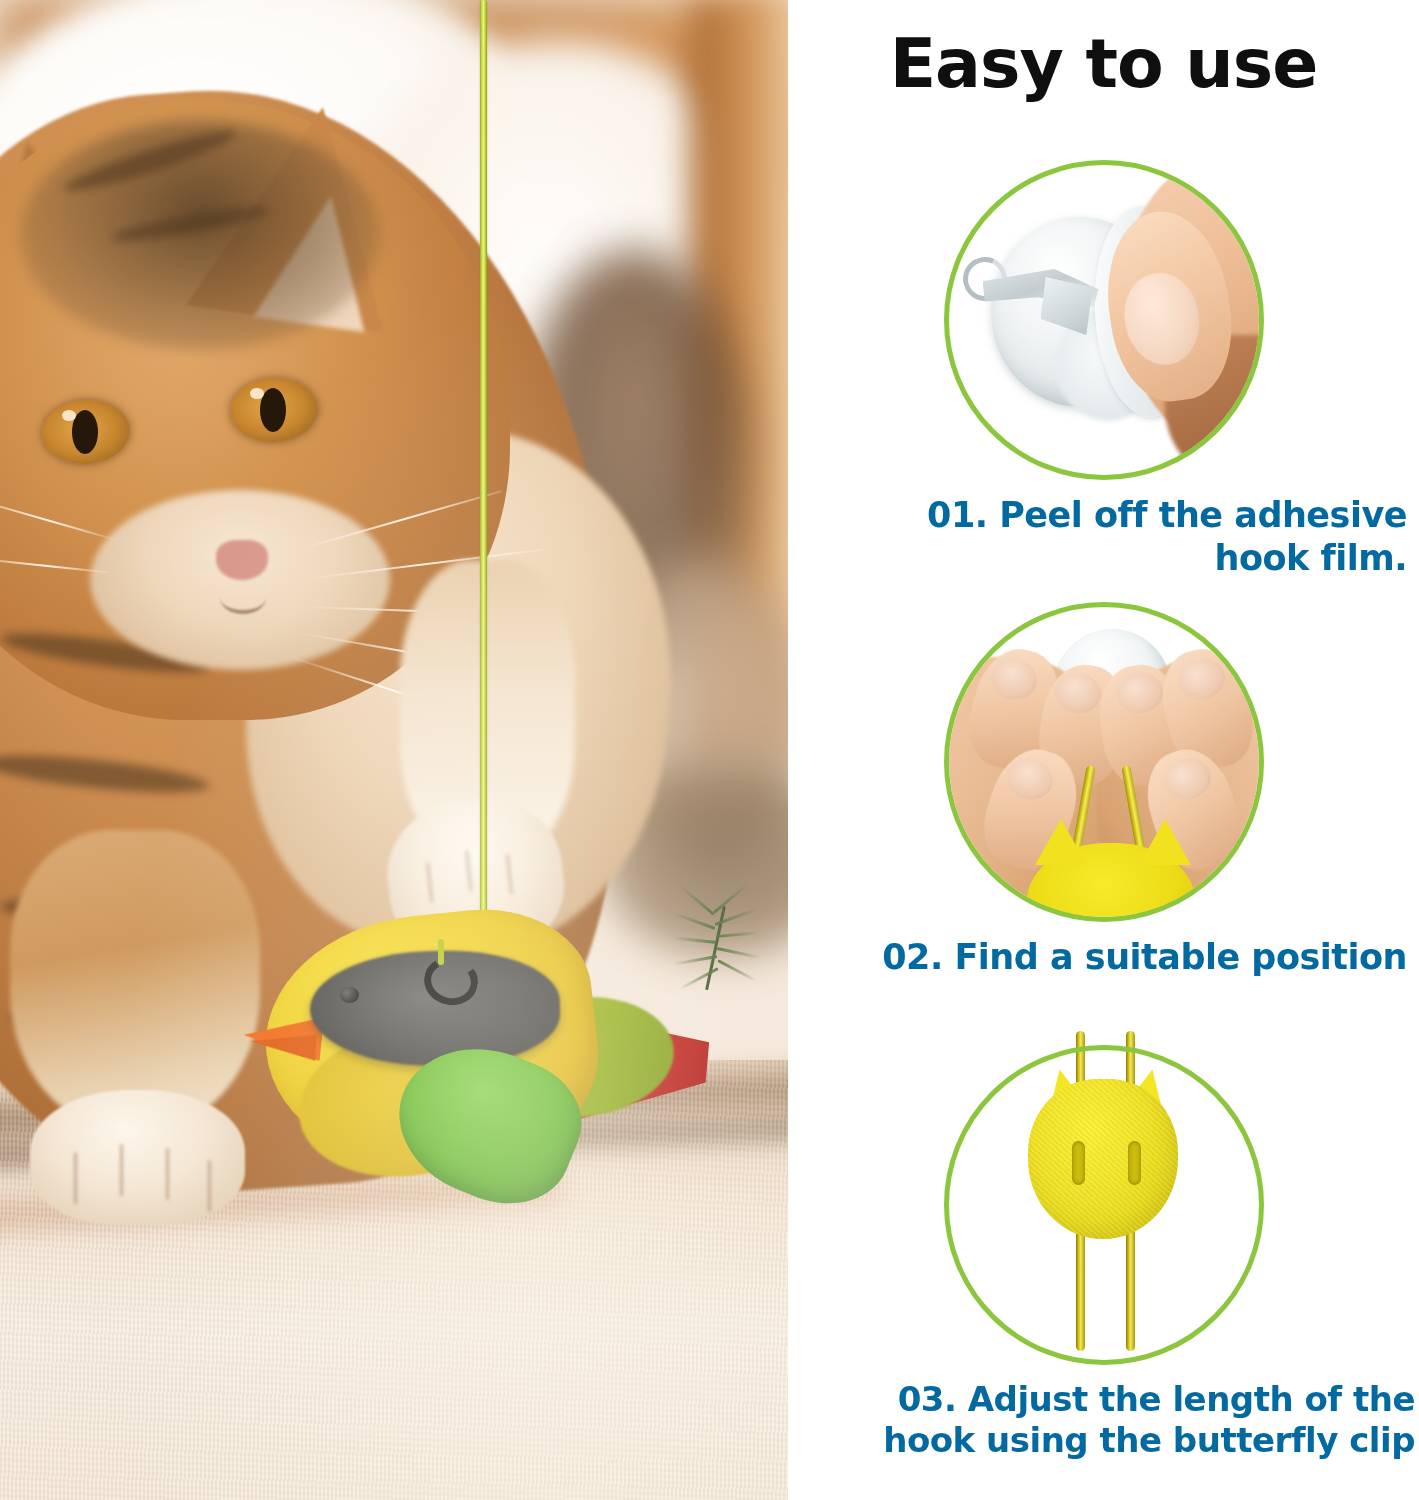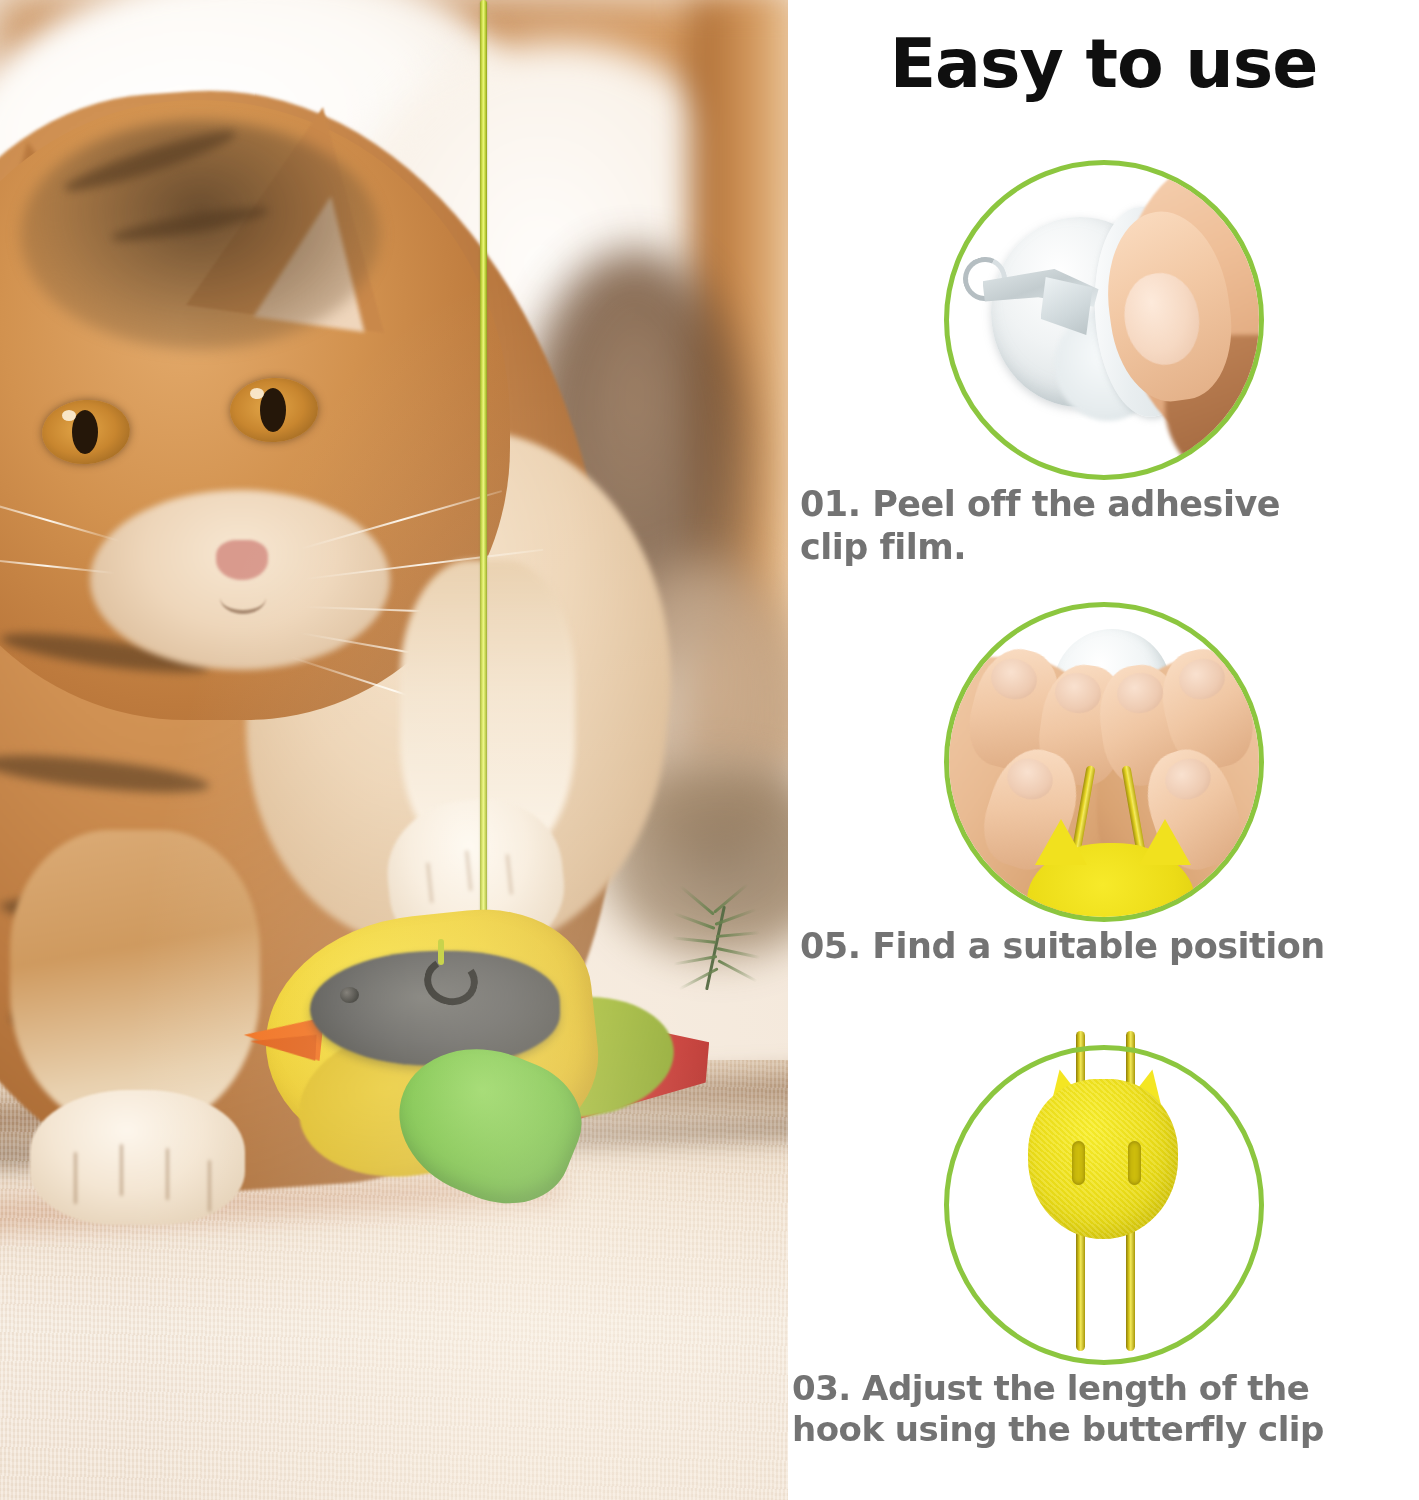--- a/index.html
+++ b/index.html
@@ -156,22 +156,22 @@
   .right-panel{position:absolute;left:788px;top:0;width:631px;height:1500px;background:#fff;}
 
   .headline{position:absolute;left:0;top:30px;width:631px;text-align:center;
     font-family:"DejaVu Sans",sans-serif;font-weight:bold;font-size:68px;letter-spacing:-1px;color:#0f0f0f;line-height:1;}
 
   .step{position:absolute;width:631px;}
   .circle-wrap{position:relative;width:320px;height:320px;margin:0 auto;}
   .ring{position:absolute;inset:0;border:5px solid #8cc63f;border-radius:50%;box-sizing:border-box;}
   .ring-clip{position:absolute;inset:5px;border-radius:50%;overflow:hidden;}
 
-  .caption{margin-top:3px;text-align:left;font-family:"DejaVu Sans",sans-serif;font-weight:bold;
-    font-size:35px;line-height:1.22;color:#737373;letter-spacing:-0.5px;padding:0 12px;}
+  .caption{margin-top:14px;text-align:right;font-family:"DejaVu Sans",sans-serif;font-weight:bold;
+    font-size:35px;line-height:1.22;color:#0369a1;letter-spacing:-0.5px;padding:0 12px;}
   .caption.wide{padding:0 4px;font-size:34px;}
 
   
   .s1-suction{position:absolute;left:42px;top:52px;width:178px;height:190px;border-radius:50%;
     background:radial-gradient(ellipse at 38% 30%,#ffffff 0%,#f0f3f4 38%,#dde3e5 70%,#c8d1d4 100%);
     box-shadow:inset -8px -10px 18px rgba(150,165,170,.4),0 3px 8px rgba(140,150,155,.35);}
   .s1-suction-in{position:absolute;left:64px;top:92px;width:106px;height:112px;border-radius:50%;
     background:radial-gradient(ellipse at 45% 40%,#f7fafb 0%,#e6ecee 60%,#d3dcdf 100%);filter:blur(2px);}
   .s1-film{position:absolute;left:146px;top:42px;width:100px;height:210px;border-radius:52% 48% 50% 50%;
     background:linear-gradient(100deg,rgba(255,255,255,.95) 0%,#e9eef0 45%,#d9e1e3 100%);
@@ -352,21 +352,21 @@
           <div class="s1-clip"></div>
           <div class="s1-clip2"></div>
           <div class="s1-hand"></div>
           <div class="s1-hand2"></div>
           <div class="s1-thumb"></div>
           <div class="s1-nail"></div>
         </div>
       </div>
       <div class="caption">
         <div>01. Peel off the adhesive</div>
-        <div>clip film.</div>
+        <div>hook film.</div>
       </div>
     </div>
 
     <div class="step" style="left:0;top:602px;">
       <div class="circle-wrap">
         <div class="ring"></div>
         <div class="ring-clip">
           <div class="s2-suction"></div>
           <div class="s2-hookwire"></div>
           <div class="s2-hook"></div>
@@ -387,21 +387,21 @@
           <div class="s2-nail" style="left:216px;top:152px;transform:rotate(-18deg);"></div>
 
           <div class="s2-cord" style="left:128px;top:158px;height:112px;transform:rotate(10deg);"></div>
           <div class="s2-cord" style="left:182px;top:158px;height:112px;transform:rotate(-10deg);"></div>
           <div class="s2-felt"></div>
           <div class="s2-ear" style="left:86px;top:212px;"></div>
           <div class="s2-ear" style="left:190px;top:212px;"></div>
         </div>
       </div>
       <div class="caption">
-        <div>05. Find a suitable position</div>
+        <div>02. Find a suitable position</div>
       </div>
     </div>
 
     <div class="step" style="left:0;top:1045px;">
       <div class="circle-wrap">
         <div class="s3-cord" style="left:132px;top:-14px;height:320px;"></div>
         <div class="s3-cord" style="left:182px;top:-14px;height:320px;"></div>
         <div class="ring"></div>
         <div class="s3-ear" style="left:96px;top:24px;transform:rotate(-12deg);"></div>
         <div class="s3-ear" style="left:178px;top:24px;transform:rotate(12deg);"></div>

